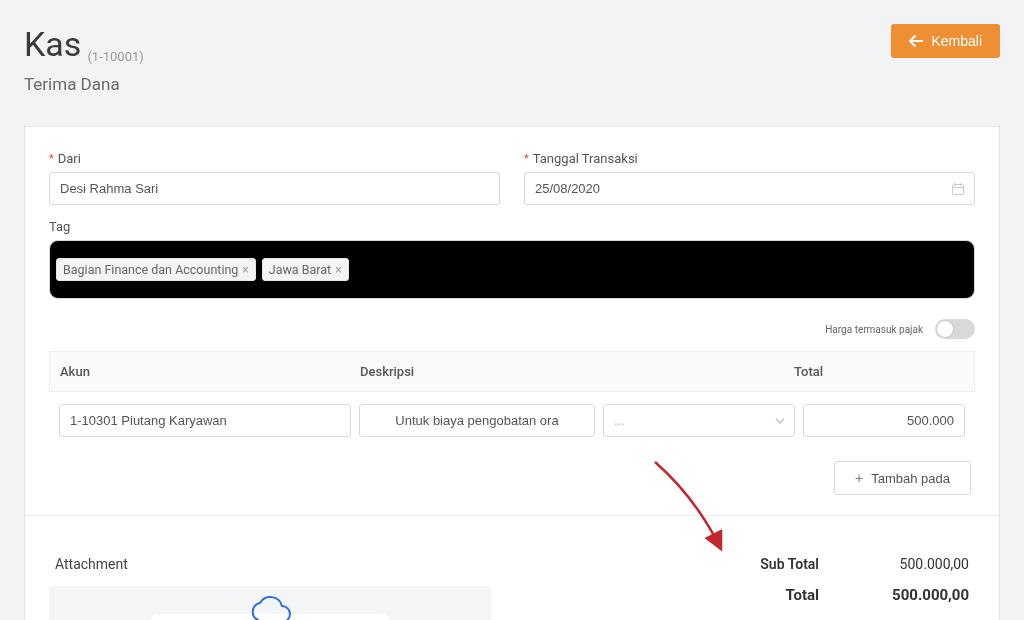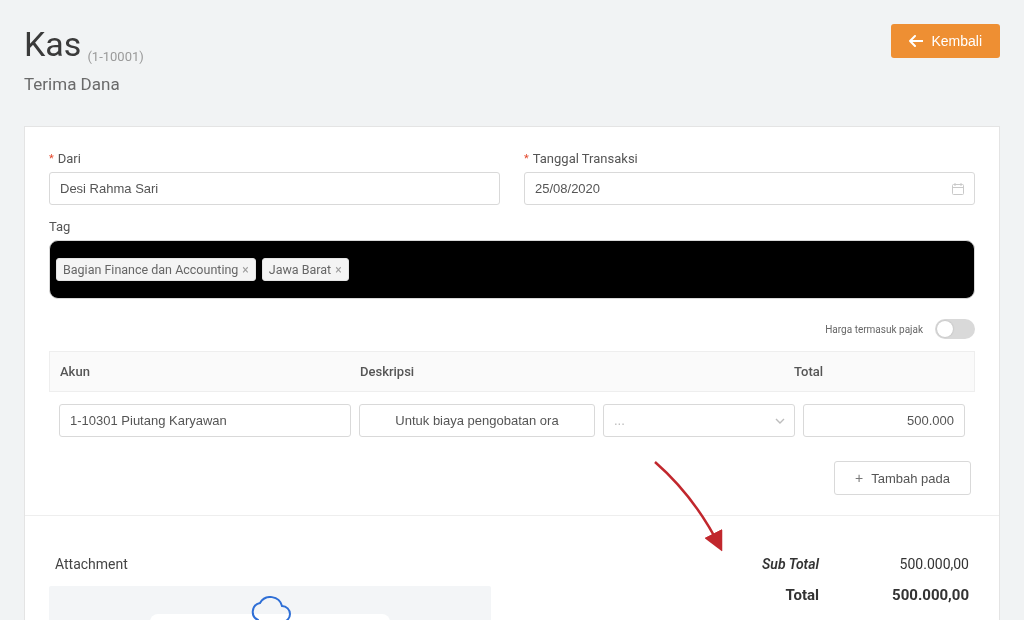--- a/index.html
+++ b/index.html
@@ -186,21 +186,21 @@
             <span class="cloud">
               <svg width="46" height="30" viewBox="0 0 46 30">
                 <path d="M11 24 a9 9 0 0 1 2 -17 a12 12 0 0 1 22 3 a8 8 0 0 1 0 16" fill="none" stroke="#2f6fd6" stroke-width="2" stroke-linecap="round"></path>
               </svg>
             </span>
           </div>
         </div>
       </div>
       <div class="totals-col">
         <div class="total-line">
-          <span style="margin-left:auto;width:150px;text-align:right;font-weight:600;font-style:italic;">Sub Total</span>
+          <span style="margin-left:auto;width:150px;text-align:right;font-weight:600;">Sub Total</span>
           <span style="width:150px;text-align:right;">500.000,00</span>
         </div>
         <div class="total-line bold">
           <span style="margin-left:auto;width:150px;text-align:right;">Total</span>
           <span style="width:150px;text-align:right;">500.000,00</span>
         </div>
         <div class="simpan-wrap">
           <button class="btn btn-blue">
             <span>
               <svg width="14" height="14" viewBox="0 0 14 14">

